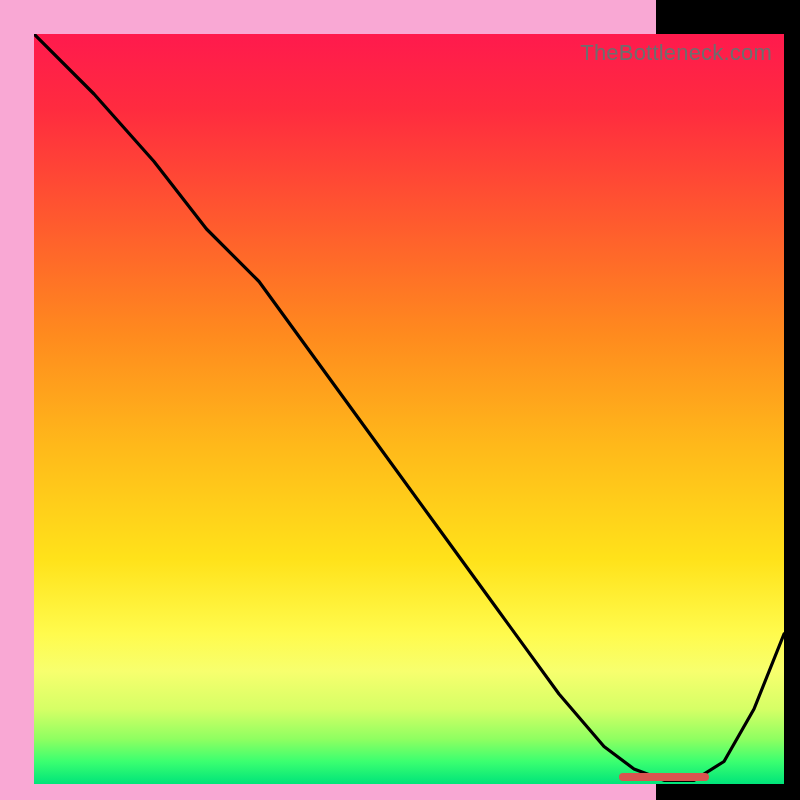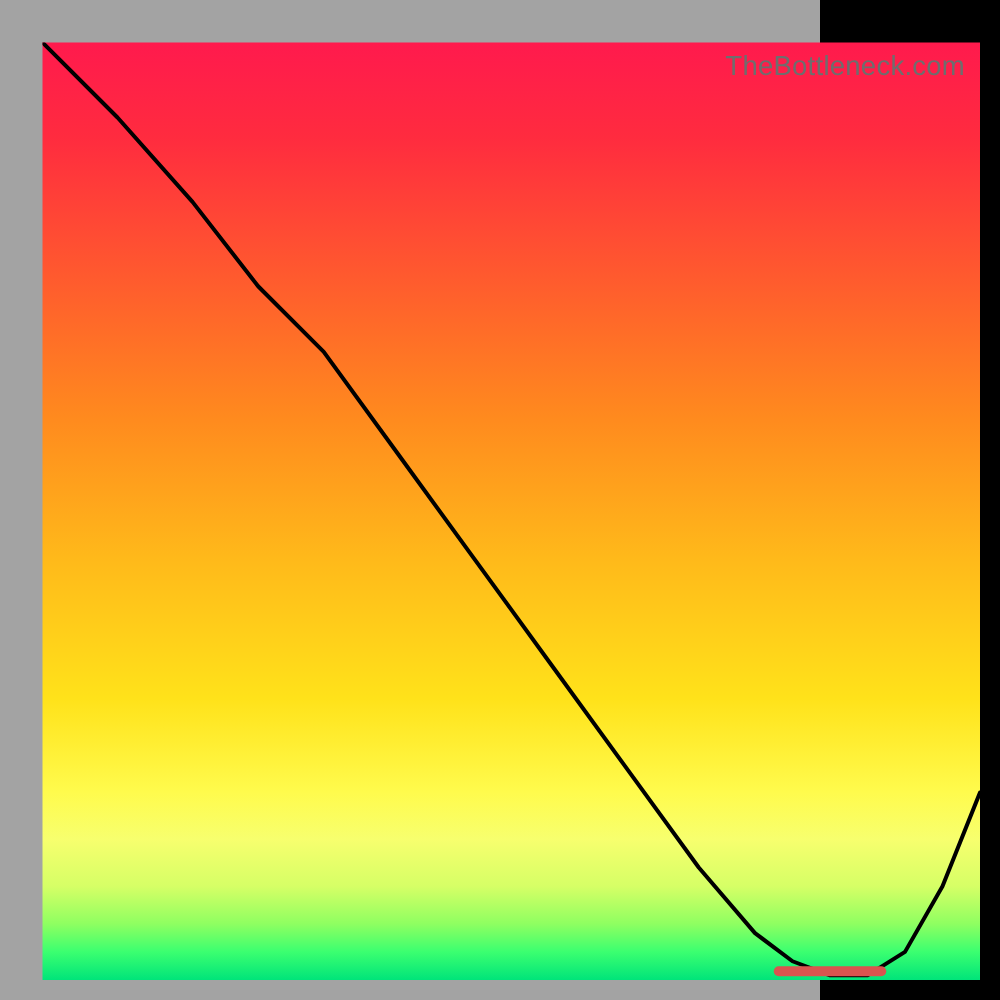--- a/index.html
+++ b/index.html
@@ -8,21 +8,21 @@
     width: 800px;
     height: 800px;
     background: #000;
     font-family: Arial, Helvetica, sans-serif;
     overflow: hidden;
   }
   .frame {
     position: relative;
     width: 656px;
     height: 800px;
-    background: #a3a3a3;
+    background: #f9a8d4;
   }
   .plot {
     position: absolute;
     left: 34px;
     top: 34px;
     width: 750px;
     height: 750px;
     background: linear-gradient(to bottom,
       #ff1a4d 0%,
       #ff2b3f 10%,

